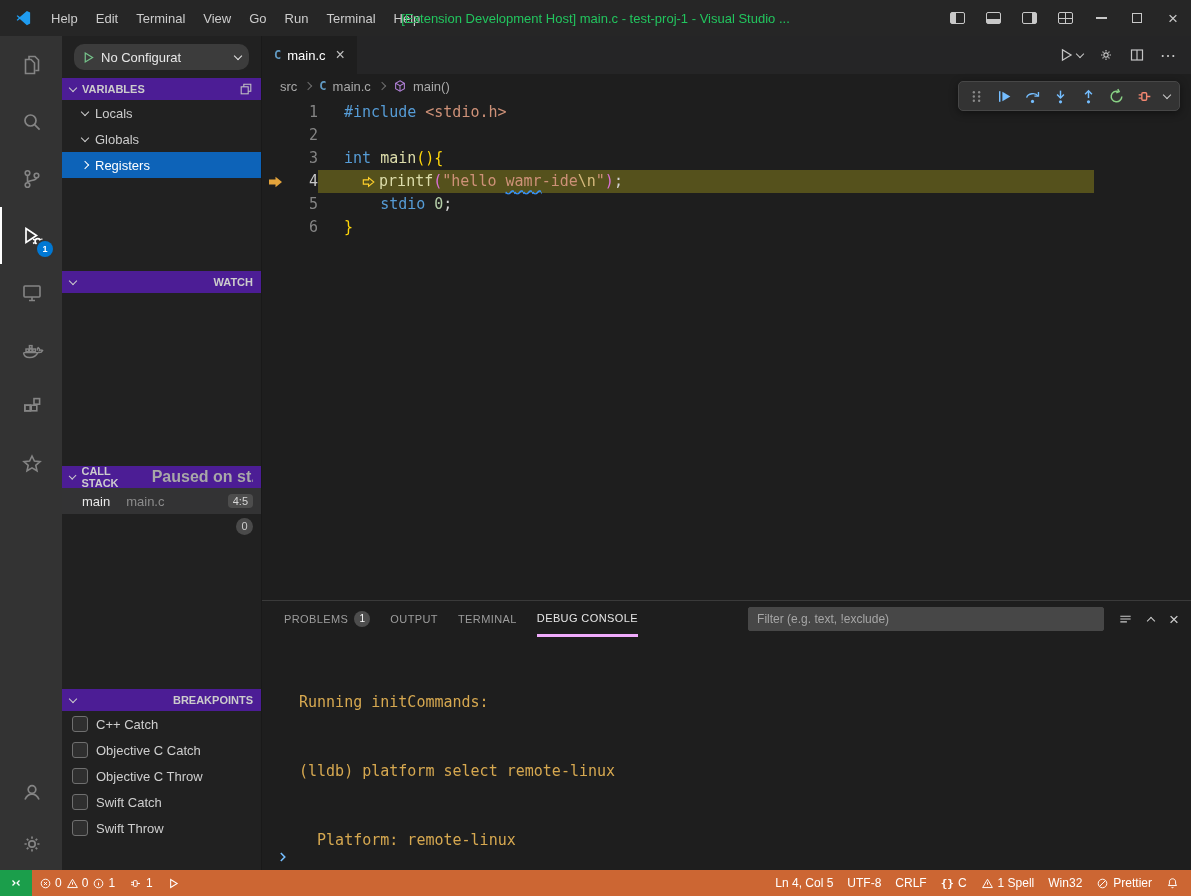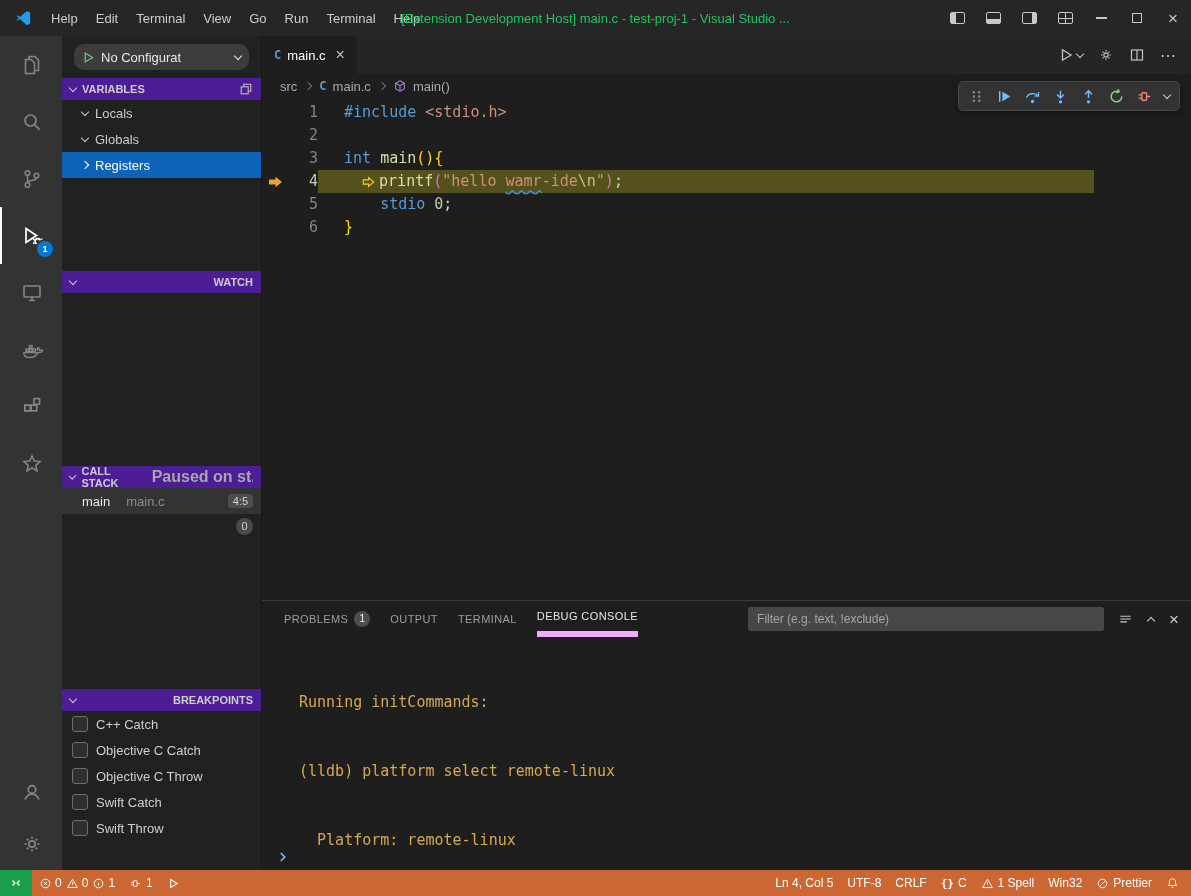--- a/index.html
+++ b/index.html
@@ -101,21 +101,21 @@
     border-radius:5px;box-shadow:0 2px 8px rgba(0,0,0,.45);display:flex;align-items:center;padding:0 5px;gap:3px;z-index:5;}
   .dt-ico{width:25px;height:24px;display:flex;align-items:center;justify-content:center;}
   .dt-ico svg{width:17px;height:17px;}
   .dt-chev{color:#cccccc;width:14px;}
 
   
   .panel{height:270px;border-top:1px solid #3a3a3a;display:flex;flex-direction:column;flex:0 0 auto;background:#1e1e1e;}
   .panel-header{height:36px;display:flex;align-items:center;padding:0 12px 0 22px;flex:0 0 auto;}
   .ptabs{display:flex;align-items:center;gap:20px;height:100%;}
   .ptab{height:100%;display:flex;align-items:center;font-size:11px;letter-spacing:.4px;color:#9d9d9d;border-bottom:1px solid transparent;}
-  .ptab.active{color:#e7e7e7;border-bottom:6px solid #f0abfc;}
+  .ptab.active{color:#e7e7e7;border-bottom:3px solid #f0abfc;}
   .ptab-badge{min-width:16px;height:16px;border-radius:50%;background:#4d4d4d;color:#fff;font-size:10px;
     display:inline-flex;align-items:center;justify-content:center;margin-left:6px;letter-spacing:0;}
   .pfilter{margin-left:auto;width:356px;height:24px;background:#474747;border:1px solid #474747;border-radius:2px;
     color:#e0e0e0;font-size:12px;padding:0 8px;outline:none;font-family:"Liberation Sans",sans-serif;}
   .pfilter::placeholder{color:#a6a6a6;}
   .picons{display:flex;align-items:center;gap:15px;margin-left:14px;color:#cccccc;}
   .picons svg{width:15px;height:15px;}
   .pclose{font-size:17px;line-height:1;}
   .console{flex:1;min-height:0;padding:8px 0 0 37px;font-family:"DejaVu Sans Mono",monospace;font-size:15px;
     color:#d6a850;line-height:23px;white-space:pre;}

